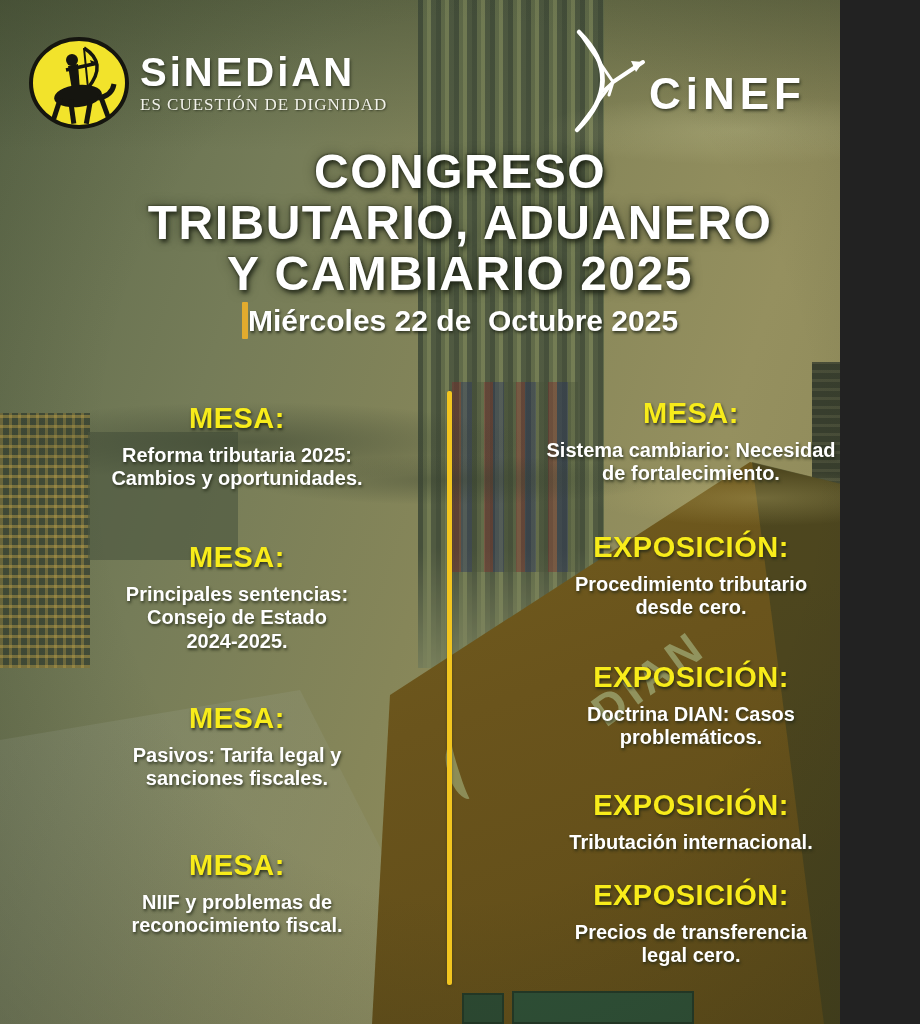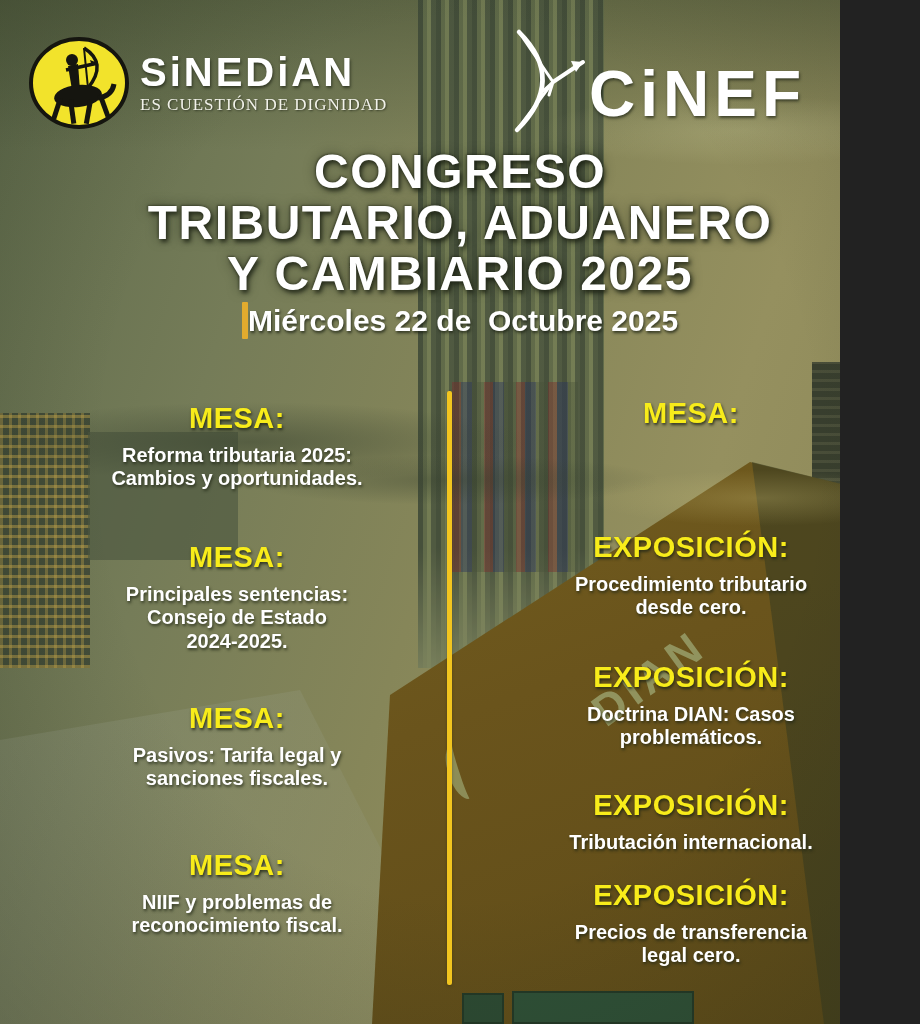--- a/index.html
+++ b/index.html
@@ -54,21 +54,21 @@
   
   .sinedian{position:absolute;left:28px;top:36px;display:flex;align-items:flex-start;z-index:10;}
   .sinedian-badge{width:102px;height:94px;flex:0 0 auto;}
   .sinedian-text{margin-left:10px;padding-top:16px;}
   .sinedian-name{color:#fff;font-size:40px;font-weight:800;letter-spacing:3px;line-height:1;
     text-shadow:1px 2px 3px rgba(30,36,22,.7);}
   .sinedian-tagline{color:#f2f2ea;font-family:"Liberation Serif","DejaVu Serif",serif;
     font-size:17px;letter-spacing:1px;margin-top:3px;text-shadow:1px 1px 2px rgba(30,36,22,.7);text-align:right;}
   .cinef{position:absolute;right:34px;top:24px;display:flex;align-items:center;z-index:10;}
   .cinef-badge{width:92px;height:112px;}
-  .cinef-name{color:#fff;font-size:64px;font-weight:800;letter-spacing:5px;margin-left:2px;margin-top:28px;
+  .cinef-name{color:#fff;font-size:44px;font-weight:800;letter-spacing:5px;margin-left:2px;margin-top:28px;
     text-shadow:1px 2px 3px rgba(30,36,22,.7);}
   
   .title{position:absolute;left:0;width:920px;top:147px;text-align:center;z-index:10;
     color:#fff;font-size:48px;font-weight:800;letter-spacing:1.5px;line-height:1.06;
     text-shadow:2px 3px 4px rgba(28,34,20,.85),-1px -1px 2px rgba(28,34,20,.45),0 0 12px rgba(28,34,20,.5);}
   .date-row{position:absolute;left:0;width:920px;top:302px;display:flex;justify-content:center;
     align-items:center;z-index:10;}
   .date-bar{width:6px;height:37px;background:#e2ab2e;border-radius:1px;}
   .date-text{color:#fff;font-size:30px;font-weight:700;white-space:pre;
     text-shadow:1px 2px 3px rgba(28,34,20,.8);}
@@ -172,20 +172,22 @@
 sanciones fiscales.</div>
   </section>
   <section class="agenda-section col-l l4">
     <div class="section-heading">MESA:</div>
     <div class="section-body">NIIF y problemas de
 reconocimiento fiscal.</div>
   </section>
 
   <section class="agenda-section col-r r1">
     <div class="section-heading">MESA:</div>
+    <div class="section-body">Sistema cambiario: Necesidad
+de fortalecimiento.</div>
   </section>
   <section class="agenda-section col-r r2">
     <div class="section-heading">EXPOSICIÓN:</div>
     <div class="section-body">Procedimiento tributario
 desde cero.</div>
   </section>
   <section class="agenda-section col-r r3">
     <div class="section-heading">EXPOSICIÓN:</div>
     <div class="section-body">Doctrina DIAN: Casos
 problemáticos.</div>

